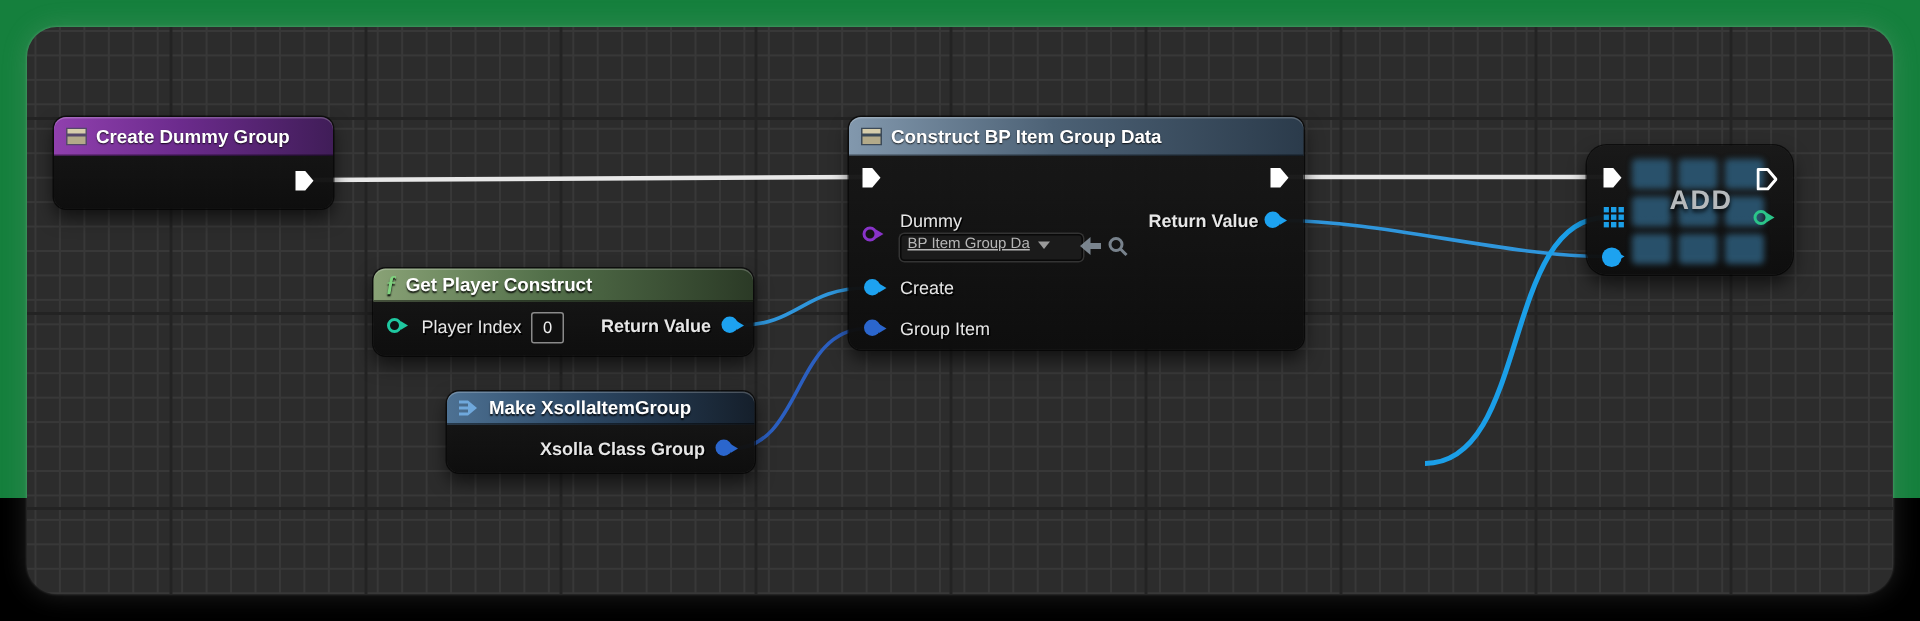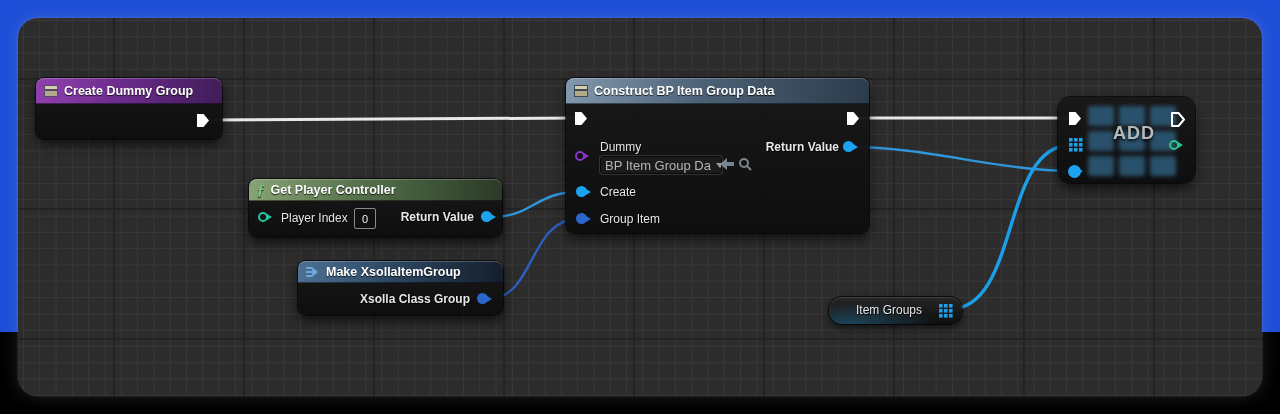--- a/index.html
+++ b/index.html
@@ -1,17 +1,17 @@
 <!DOCTYPE html>
 <html style="--exec-wire: #e8e8e8; --object-wire: #2f96dc; --struct-wire: #2b5fc0; --array-wire: #1b9fe8; --object-pin: #1da2f0; --struct-pin: #2b66cd; --class-pin: #8833c9; --int-pin: #1fc8a0; --return-pin-green: #2bc489;"><head>
 <meta charset="utf-8">
 <style>
   html,body{margin:0;padding:0;background:#000;width:1280px;height:414px;overflow:hidden;
     font-family:"Liberation Sans",sans-serif;}
-  .stage{position:relative;width:1280px;height:332px;background:#1d4ed8;}
+  .stage{position:relative;width:1280px;height:332px;background:#15803d;}
   
   .canvas{position:absolute;left:18px;top:18px;width:1244px;height:378px;border-radius:20px;
     background-color:#2c2c2c;
     background-image:
       linear-gradient(90deg,#232323 2px,transparent 2px),
       linear-gradient(#232323 2px,transparent 2px),
       linear-gradient(90deg,#383838 1px,transparent 1px),
       linear-gradient(#383838 1px,transparent 1px);
     background-size:130px 130px,130px 130px,16.3px 16.3px,16.3px 16.3px;
     background-position:95px 60px,95px 60px,5px 2px,5px 2px;
@@ -49,23 +49,23 @@
   .pc.hollow::after{left:7px;top:-0.5px;}
   .c-obj{color:var(--object-pin,#1da2f0);}
   .c-struct{color:var(--struct-pin,#2b66cd);}
   .c-class{color:var(--class-pin,#8833c9);}
   .c-int{color:var(--int-pin,#1fc8a0);}
   .c-green{color:var(--return-pin-green,#2bc489);}
   
   .execpin{position:absolute;}
   .execpin polygon{stroke-linejoin:round;}
   
-  .dd{position:absolute;display:flex;align-items:center;background:#1b1b1b;border:1px solid #090909;
-    border-radius:3px;box-shadow:0 0 0 1px #333;color:#b6b6b6;font-size:13px;padding:0 4px;
-    height:16px;white-space:nowrap;overflow:hidden;}
+  .dd{position:absolute;display:flex;align-items:flex-start;background:#1b1b1b;border:1px solid #090909;
+    border-radius:3px;box-shadow:0 0 0 1px #333;color:#b6b6b6;font-size:10px;padding:0 4px;
+    height:16px;white-space:nowrap;overflow:hidden;text-decoration:underline;}
   .dd .caret{width:0;height:0;border:4px solid transparent;border-top:5px solid #9a9a9a;
     margin-left:5px;margin-top:4px;}
   .mini-ic{position:absolute;opacity:.85;}
   
   .numbox{position:absolute;background:#101010;border:1px solid #8a8a8a;border-radius:2px;
     color:#efefef;font-size:11px;display:flex;align-items:center;justify-content:center;}
   
   .addnode{border-radius:13px;}
   .addgrid{position:absolute;left:30px;top:9px;display:grid;
     grid-template-columns:repeat(3,26px);grid-template-rows:repeat(3,20px);gap:5px;
@@ -147,21 +147,21 @@
       <span class="pc c-obj" style="left:10px;top:108px;"></span>
       <span class="lbl" style="left:34px;top:107px;">Create</span>
 
       <span class="pc c-struct" style="left:10px;top:135px;"></span>
       <span class="lbl" style="left:34px;top:134px;">Group Item</span>
     </div>
 
     <div class="node" style="left:231px;top:161px;width:253px;height:58px;">
       <div class="hdr hdr-green h22">
         <span class="fnicon">ƒ</span>
-        <span class="ttl">Get Player Controller</span>
+        <span class="ttl">Get Player Construct</span>
       </div>
       <span class="pc hollow c-int" style="left:9px;top:33px;"></span>
       <span class="lbl" style="left:32px;top:32px;">Player Index</span>
       <div class="numbox" style="left:105px;top:29px;width:20px;height:19px;">0</div>
       <span class="lbl r" style="right:28px;top:31px;">Return Value</span>
       <span class="pc c-obj" style="left:232px;top:32px;"></span>
     </div>
 
     <div class="node" style="left:280px;top:243px;width:205px;height:54px;">
       <div class="hdr hdr-blue h22">
@@ -206,31 +206,15 @@
             <rect x="10" y="10" width="3.6" height="3.6"></rect>
         </g>
       </svg>
       <span class="pc c-obj" style="left:10px;top:68px;width:13px;height:13px;"></span>
       <svg class="execpin" style="left:113px;top:15px;" width="14" height="15" viewBox="0 0 14 15">
         <polygon points="1,1 7.5,1 13,7.5 7.5,14 1,14" fill="none" stroke="#fff" stroke-width="2"></polygon>
       </svg>
       <span class="pc hollow c-green" style="left:111px;top:43px;"></span>
     </div>
 
-    <div class="pill" style="left:811px;top:279px;width:133px;height:27px;">
-      <span class="lbl" style="left:16px;top:6px;width:88px;text-align:center;">Item Groups</span>
-      <svg class="execpin" style="left:110px;top:7px;" width="14" height="14" viewBox="0 0 14 14">
-        <g fill="#1b9fe8">
-          <rect x="0" y="0" width="3.6" height="3.6"></rect>
-            <rect x="5" y="0" width="3.6" height="3.6"></rect>
-            <rect x="10" y="0" width="3.6" height="3.6"></rect>
-          <rect x="0" y="5" width="3.6" height="3.6"></rect>
-            <rect x="5" y="5" width="3.6" height="3.6"></rect>
-            <rect x="10" y="5" width="3.6" height="3.6"></rect>
-          <rect x="0" y="10" width="3.6" height="3.6"></rect>
-            <rect x="5" y="10" width="3.6" height="3.6"></rect>
-            <rect x="10" y="10" width="3.6" height="3.6"></rect>
-        </g>
-      </svg>
-    </div>
 
   </div>
 </div>
 
 </body></html>

